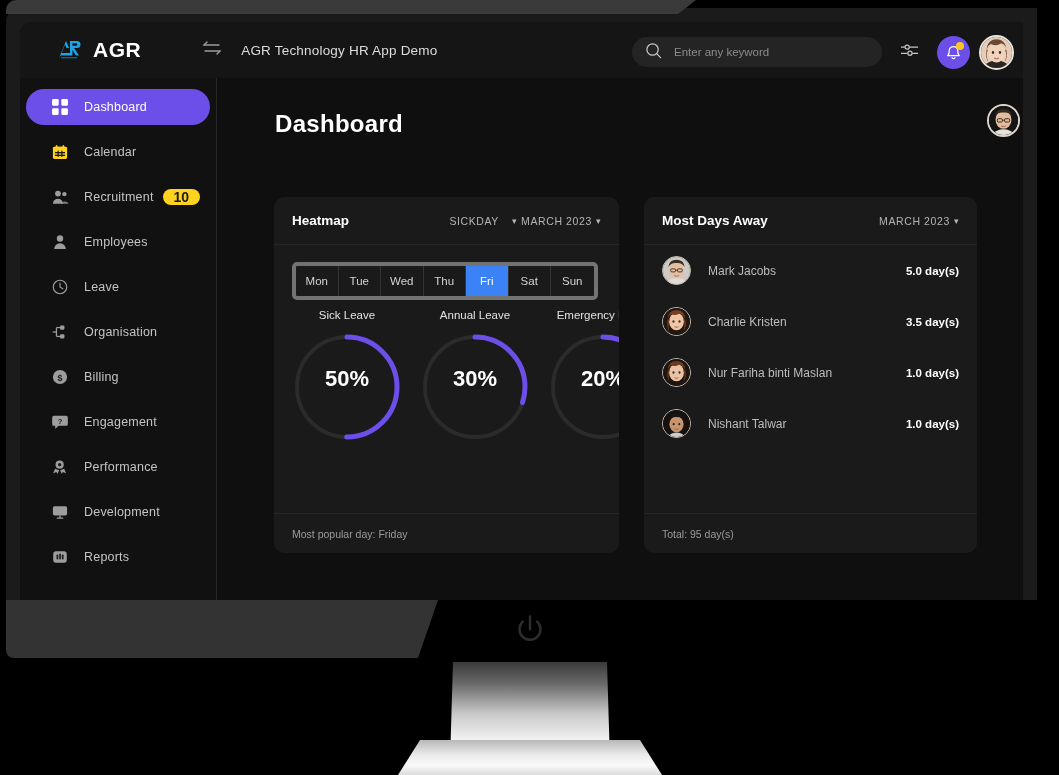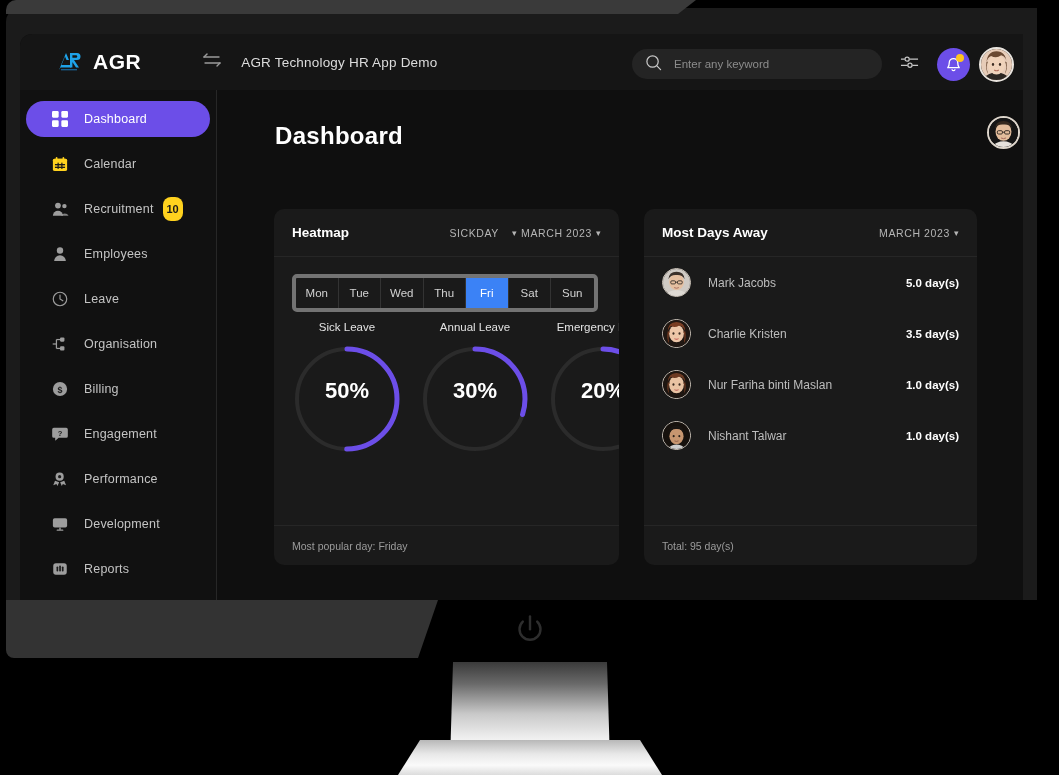--- a/index.html
+++ b/index.html
@@ -52,21 +52,21 @@
     clip-path: polygon(3px 0, 157px 0, 160px 100px, 0 100px);
   }
   .stand-base {
     position: absolute; left: 398px; top: 740px; width: 264px; height: 35px;
     background: linear-gradient(to bottom, #b8b8b8 0%, #e8e8e8 40%, #fafafa 72%, #dcdcdc 100%);
     clip-path: polygon(22px 0, 242px 0, 264px 35px, 0 35px);
   }
 
   
   #screen {
-    position: absolute; left: 20px; top: 34px; width: 1003px; height: 578px;
+    position: absolute; left: 20px; top: 22px; width: 1003px; height: 578px;
     background: #0d0d0d;
     border-radius: 12px 0 0 0;
     overflow: hidden;
   }
 
   
   .app-header {
     position: absolute; left: 0; top: 0; width: 1003px; height: 56px;
     background: #151515;
     display: flex; align-items: center;
@@ -126,23 +126,23 @@
     width: 20px; height: 20px; display: flex;
     align-items: center; justify-content: center;
     color: #9d9d9d; flex: 0 0 20px;
   }
   .nav-item.active .nav-icon { color: #ffffff; }
   .nav-label {
     margin-left: 14px; color: #c4c4c4; font-size: 12.5px; letter-spacing: .2px;
   }
   .nav-item.active .nav-label { color: #ffffff; }
   .nav-badge {
-    margin-left: 9px; min-width: 20px; height: 24px; padding: 0 3px;
+    margin-left: 9px; min-width: 20px; height: 16px; padding: 0 11px;
     background: #ffd21e; color: #1a1a1a; border-radius: 8px;
-    font-size: 11px; font-weight: 700;
+    font-size: 14px; font-weight: 700;
     display: flex; align-items: center; justify-content: center;
   }
 
   
   .main {
     position: absolute; left: 197px; top: 56px; width: 806px; height: 522px;
     background: #0f0f0f;
   }
   .page-title {
     position: absolute; left: 58px; top: 32px;

